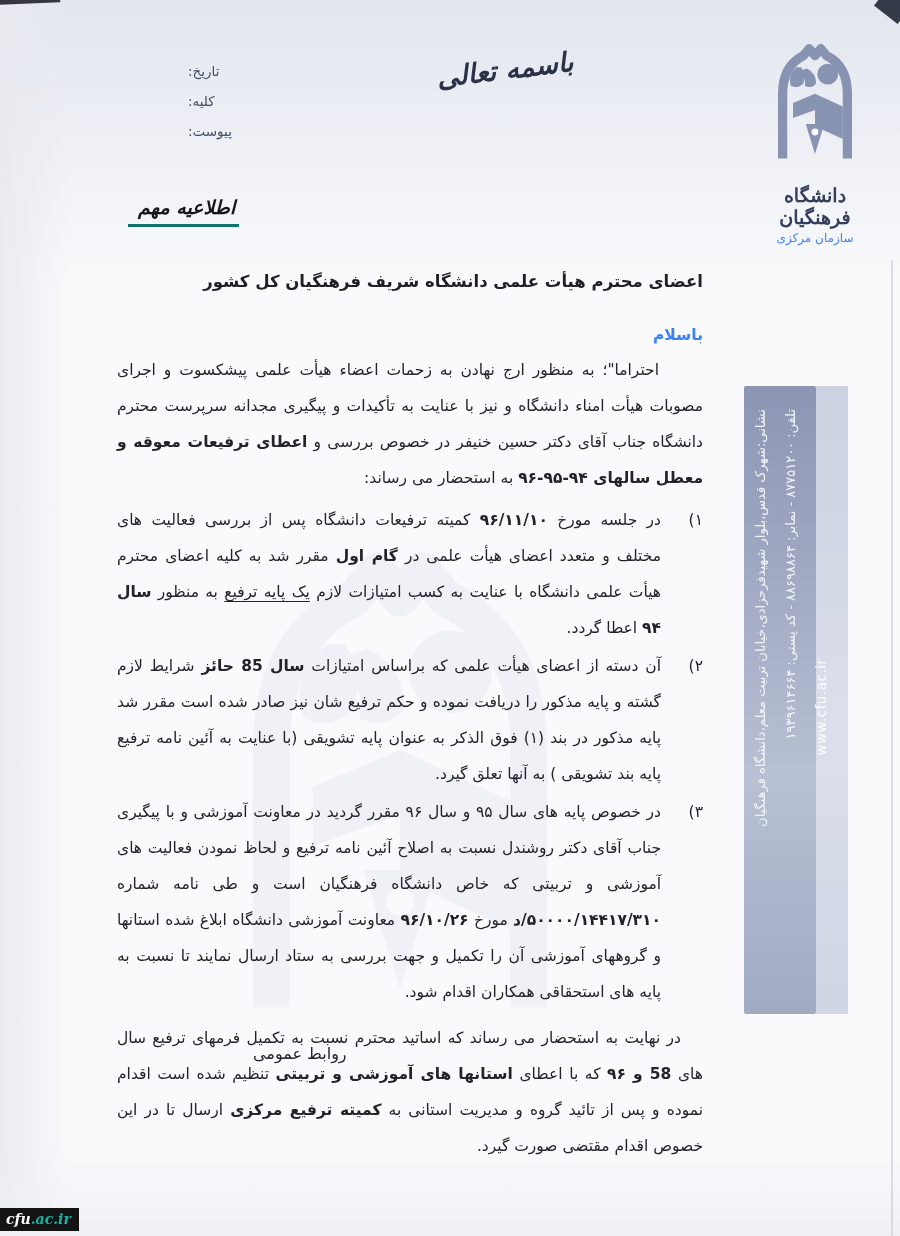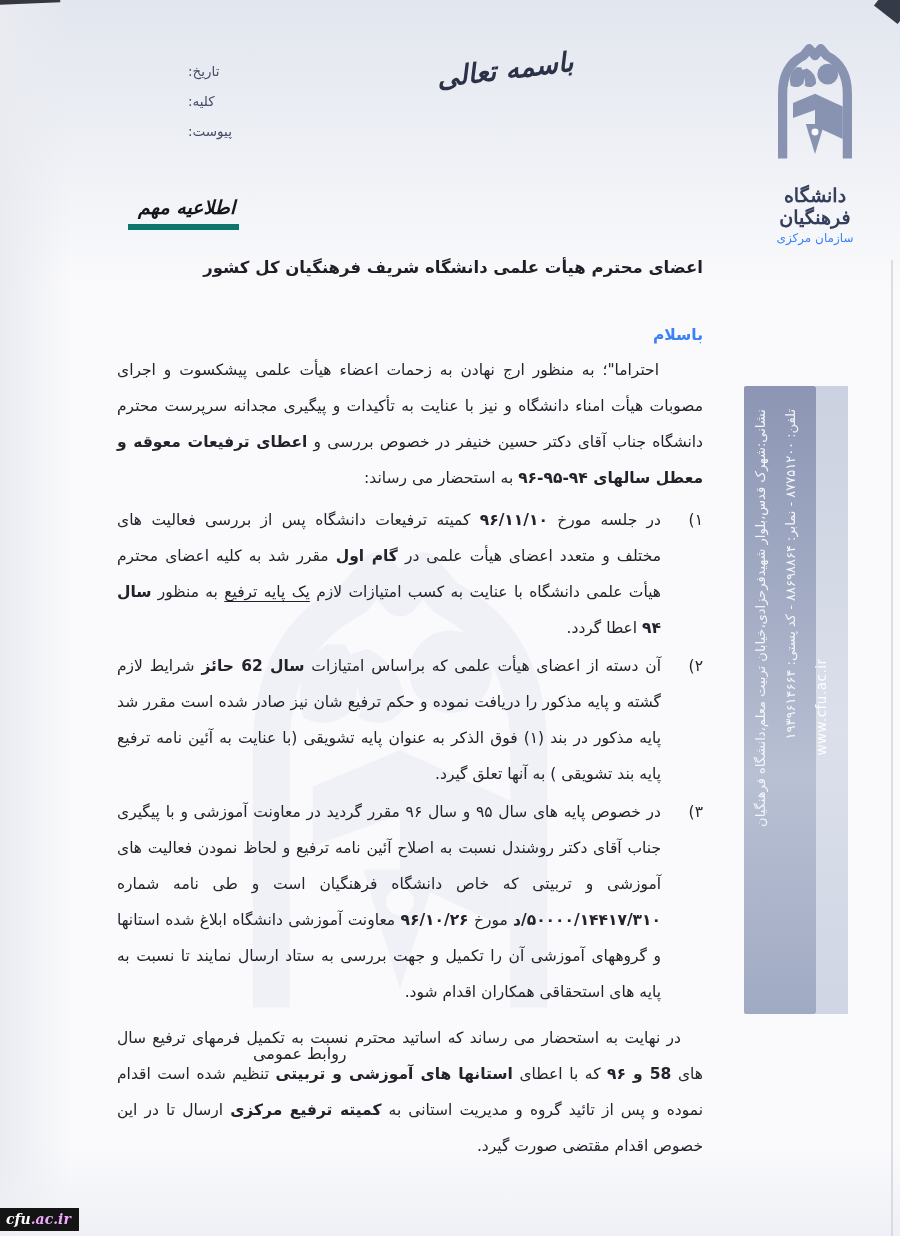--- a/index.html
+++ b/index.html
@@ -33,24 +33,24 @@
   
   .logo-block{position:absolute;top:36px;left:746px;width:138px;text-align:center;color:#8893b2;}
   .logo-block svg{display:block;margin:0 auto;}
   .uni-name{margin-top:15px;font-family:"DejaVu Serif","Liberation Serif",serif;
     font-weight:bold;font-size:19px;color:#353f5c;direction:rtl;}
   .uni-org{margin-top:3px;font-size:12px;color:#3b82f6;direction:rtl;}
 
   
   .notice-badge{position:absolute;top:196px;left:128px;direction:rtl;
     font-size:19px;font-weight:bold;font-style:italic;color:#15151c;
-    border-bottom:6px solid #0f766e;padding:0 4px 6px 10px;}
+    border-bottom:3px solid #0f766e;padding:0 4px 6px 10px;}
 
   
-  .heading{position:absolute;top:258px;right:197px;width:586px;direction:rtl;text-align:right;
+  .heading{position:absolute;top:272px;right:197px;width:586px;direction:rtl;text-align:right;
     font-size:16.5px;font-weight:bold;color:#1f1f28;}
   .salutation{position:absolute;top:326px;right:197px;direction:rtl;
     font-size:15.5px;font-weight:bold;color:#3b82f6;}
 
   
   .content{position:absolute;top:352px;right:197px;width:586px;direction:rtl;
     font-size:15.5px;line-height:36px;text-align:justify;color:#23232b;}
   .content p{margin:0;}
   .intro{text-indent:44px;margin-bottom:6px !important;}
   .closing{text-indent:22px;margin-top:10px !important;}
@@ -76,21 +76,21 @@
   .band-line.site{direction:ltr;text-align:center;font-size:13.5px;color:#fdfdff;
     letter-spacing:.5px;}
 
   
   .watermark{position:absolute;left:170px;top:520px;opacity:.08;color:#7e95c8;}
 
   
   .site-badge{position:absolute;left:0;top:1208px;background:#141414;color:#fff;
     padding:3px 8px 4px 6px;font-family:"DejaVu Serif","Liberation Serif",serif;
     font-style:italic;font-weight:bold;font-size:14px;}
-  .site-badge .suffix{color:#f0abfc;text-align:right;}
+  .site-badge .suffix{color:#14b8a6;text-align:right;}
 </style>
 </head>
 <body>
 
 <svg width="0" height="0" style="position:absolute">
   <symbol id="emblem" viewBox="0 0 100 115">
     <path d="M22 106 L22 50 Q22 26 40 17 L45 11 50 17 55 11 60 17 Q78 26 78 50 L78 106" fill="none" stroke="currentColor" stroke-width="8" stroke-linejoin="round"></path>
     <circle cx="61" cy="33" r="9" fill="currentColor"></circle>
     <path d="M34 27 q-8 6 -5 16 q6 3 11 -2 q2 -8 -2 -14 z" fill="currentColor"></path>
     <path d="M37 30 q6 8 4 13 q6 3 10 -2 q0 -9 -8 -13 z" fill="currentColor"></path>
@@ -143,21 +143,21 @@
   <div class="content">
     <p class="intro"><span>احتراما"؛ به منظور ارج نهادن به زحمات اعضاء هیأت علمی پیشکسوت و اجرای مصوبات هیأت امناء دانشگاه و نیز با عنایت به تأکیدات و پیگیری مجدانه سرپرست محترم دانشگاه جناب آقای دکتر حسین خنیفر در خصوص بررسی و </span><span class="b">اعطای ترفیعات معوقه و معطل سالهای ۹۴-۹۵-۹۶</span><span> به استحضار می رساند:</span></p>
 
     <div class="item">
       <span class="marker">۱)</span>
       <div class="itext"><span>در جلسه مورخ </span><span class="b">۹۶/۱۱/۱۰</span><span> کمیته ترفیعات دانشگاه پس از بررسی فعالیت های مختلف و متعدد اعضای هیأت علمی در </span><span class="b">گام اول</span><span> مقرر شد به کلیه اعضای محترم هیأت علمی دانشگاه با عنایت به کسب امتیازات لازم </span><span class="u">یک پایه ترفیع</span><span> به منظور </span><span class="b">سال ۹۴</span><span> اعطا گردد.</span></div>
     </div>
 
     <div class="item">
       <span class="marker">۲)</span>
-      <div class="itext"><span>آن دسته از اعضای هیأت علمی که براساس امتیازات </span><span class="b">سال 62 حائز</span><span> شرایط لازم گشته و پایه مذکور را دریافت نموده و حکم ترفیع شان نیز صادر شده است مقرر شد پایه مذکور در بند (۱) فوق الذکر به عنوان پایه تشویقی (با عنایت به آئین نامه ترفیع پایه بند تشویقی ) به آنها تعلق گیرد.</span></div>
+      <div class="itext"><span>آن دسته از اعضای هیأت علمی که براساس امتیازات </span><span class="b">سال 85 حائز</span><span> شرایط لازم گشته و پایه مذکور را دریافت نموده و حکم ترفیع شان نیز صادر شده است مقرر شد پایه مذکور در بند (۱) فوق الذکر به عنوان پایه تشویقی (با عنایت به آئین نامه ترفیع پایه بند تشویقی ) به آنها تعلق گیرد.</span></div>
     </div>
 
     <div class="item">
       <span class="marker">۳)</span>
       <div class="itext"><span>در خصوص پایه های سال ۹۵ و سال ۹۶ مقرر گردید در معاونت آموزشی و با پیگیری جناب آقای دکتر روشندل نسبت به اصلاح آئین نامه ترفیع و لحاظ نمودن فعالیت های آموزشی و تربیتی که خاص دانشگاه فرهنگیان است و طی نامه شماره </span><span class="b">۵۰۰۰۰/۱۴۴۱۷/۳۱۰/د</span><span> مورخ </span><span class="b">۹۶/۱۰/۲۶</span><span> معاونت آموزشی دانشگاه ابلاغ شده استانها و گروههای آموزشی آن را تکمیل و جهت بررسی به ستاد ارسال نمایند تا نسبت به پایه های استحقاقی همکاران اقدام شود.</span></div>
     </div>
 
     <p class="closing"><span>در نهایت به استحضار می رساند که اساتید محترم نسبت به تکمیل فرمهای ترفیع سال های </span><span class="b">58 و ۹۶</span><span> که با اعطای </span><span class="b">استانها های آموزشی و تربیتی</span><span> تنظیم شده است اقدام نموده و پس از تائید گروه و مدیریت استانی به </span><span class="b">کمیته ترفیع مرکزی</span><span> ارسال تا در این خصوص اقدام مقتضی صورت گیرد.</span></p>
   </div>
 

